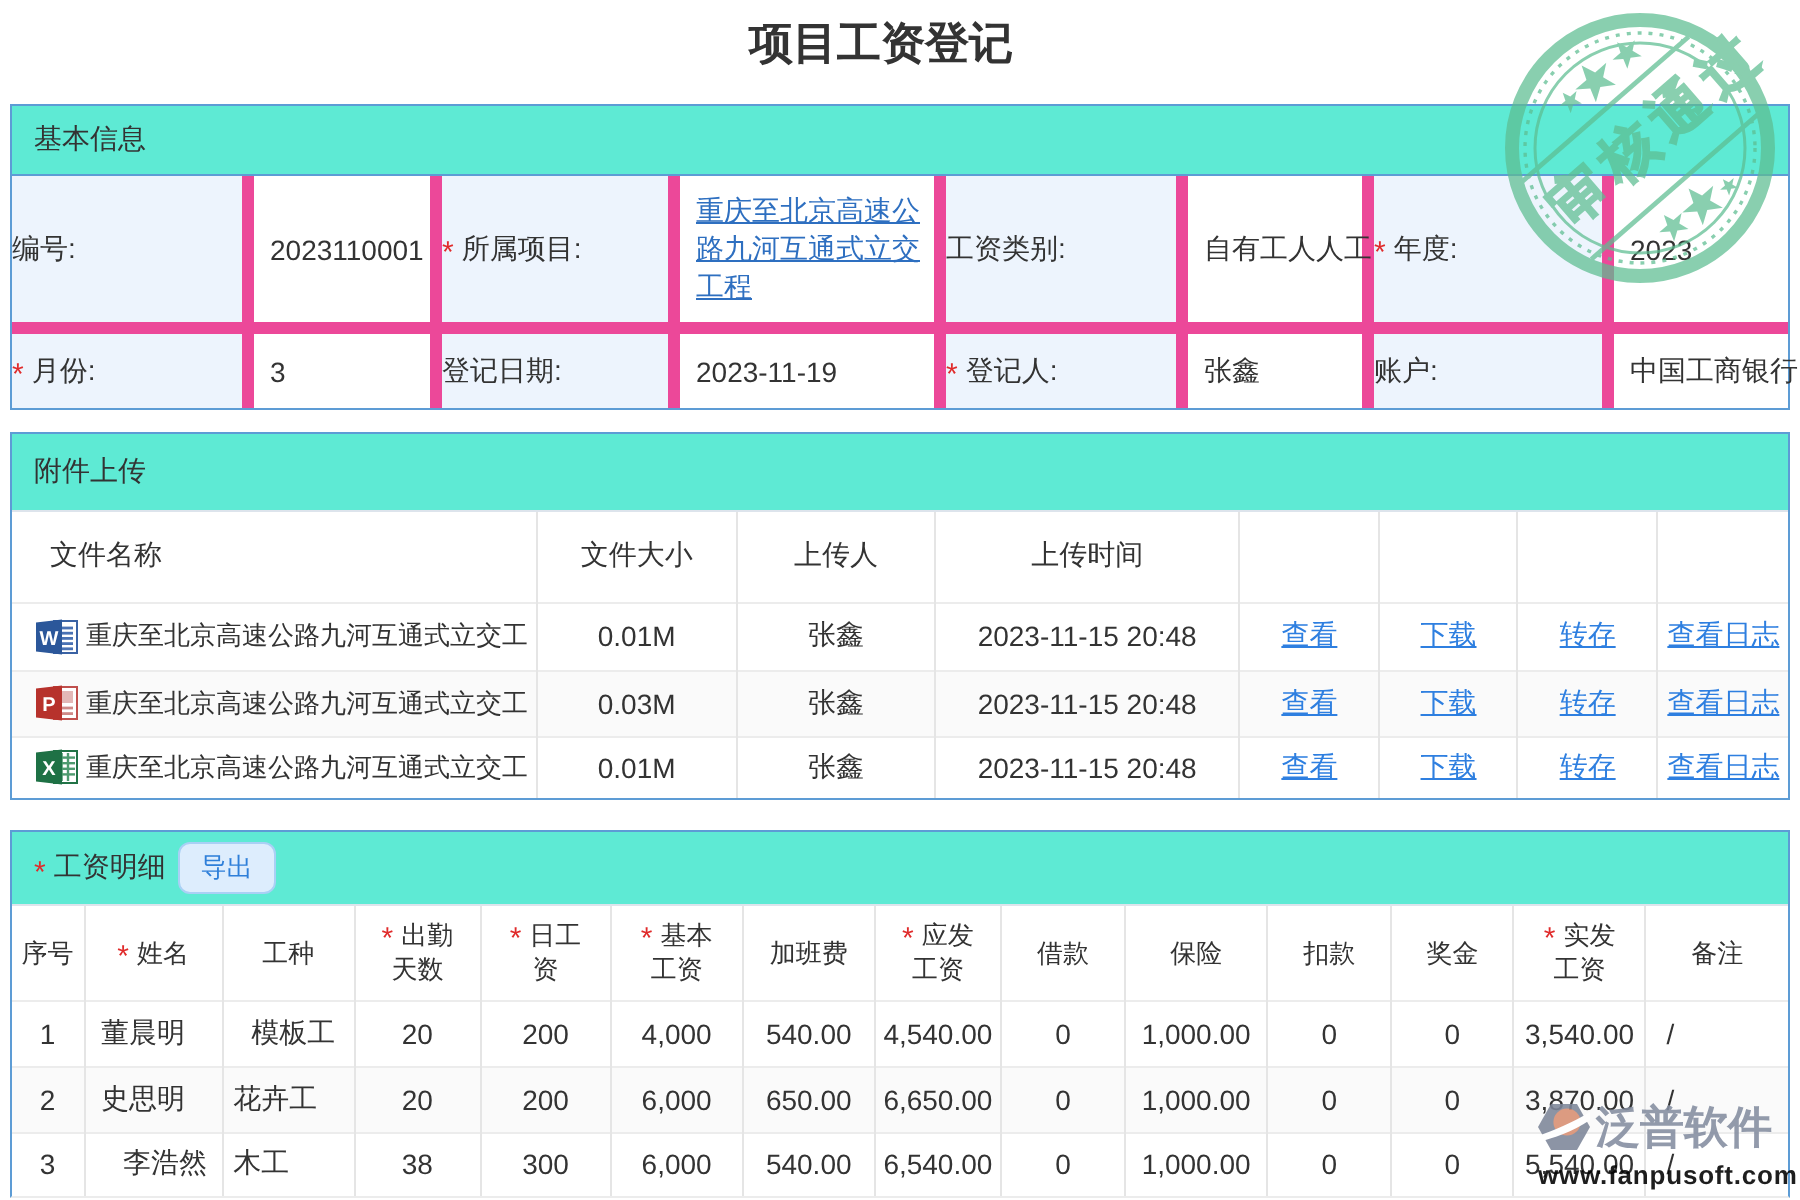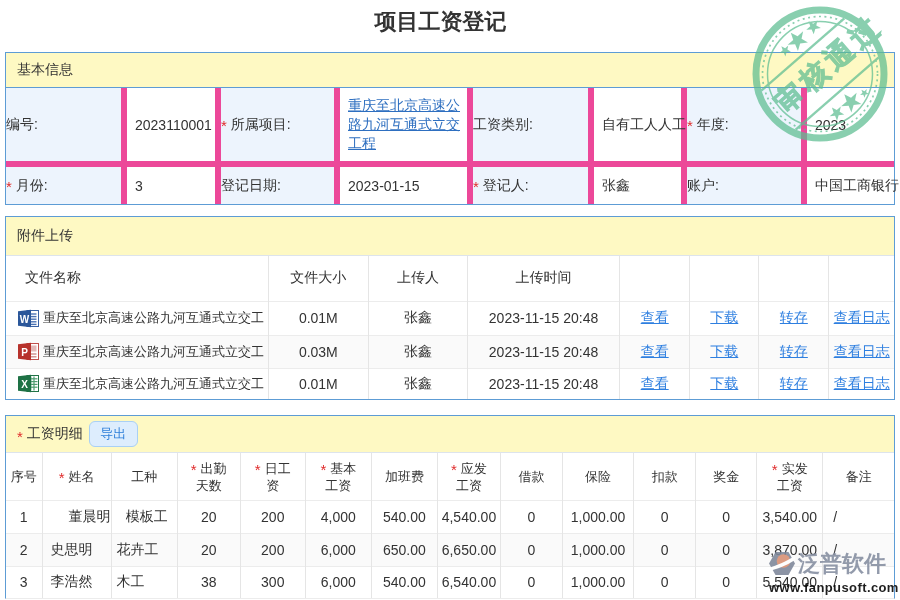--- a/index.html
+++ b/index.html
@@ -1,20 +1,20 @@
 <!DOCTYPE html>
 <html><head>
 <meta charset="utf-8">
 <style>
 * { margin:0; padding:0; box-sizing:border-box; }
 html,body { width:900px; height:600px; background:#fff; overflow:hidden; }
 body { font-family:"Liberation Sans", sans-serif; color:#333; font-size:14px; position:relative; }
 .title { position:absolute; top:7px; left:0; width:881px; text-align:center; font-size:22px; font-weight:bold; color:#333; }
 .sec { position:absolute; left:5px; width:890px; border:1px solid #5d9cd5; }
-.sechdr { background:#fef9c3; border-bottom:1px solid #dde4ec; display:flex; align-items:center; padding-left:11px; font-size:14px; }
+.sechdr { background:#5eead4; border-bottom:1px solid #dde4ec; display:flex; align-items:center; padding-left:11px; font-size:14px; }
 .star { color:#e02b2b; margin-right:4px; font-size:15px; position:relative; top:2px; }
 table { border-collapse:collapse; table-layout:fixed; width:100%; }
 
 #s1 { top:52px; height:153px; }
 #s1 .sechdr { border-bottom:1px solid #5d9cd5; }
 #s1 .sechdr { height:35px; }
 #s1 td { border:6px solid #ec4899; font-size:14px; }
 #s1 tr:first-child td { border-top:none; }
 #s1 td:first-child { border-left:none; }
 #s1 td:last-child { border-right:none; }
@@ -69,21 +69,21 @@
           <td class="val" style="line-height:19px; white-space:normal;"><a class="plink" href="#">重庆至北京高速公路九河互通式立交工程</a></td>
       <td class="lbl">工资类别:</td>
           <td class="val">自有工人人工</td>
       <td class="lbl"><span class="star">*</span>年度:</td>
           <td class="val">2023</td>
     </tr>
     <tr style="height:40px">
       <td class="lbl"><span class="star">*</span>月份:</td>
           <td class="val">3</td>
       <td class="lbl">登记日期:</td>
-          <td class="val">2023-01-15</td>
+          <td class="val">2023-11-19</td>
       <td class="lbl"><span class="star">*</span>登记人:</td>
           <td class="val">张鑫</td>
       <td class="lbl">账户:</td>
           <td class="val">中国工商银行</td>
     </tr>
   </tbody>
     </table>
 </div>
 
 <div class="sec" id="s2">
@@ -213,21 +213,21 @@
       <td><span class="star">*</span>应发<br>工资</td>
       <td>借款</td>
       <td>保险</td>
       <td>扣款</td>
       <td>奖金</td>
       <td><span class="star">*</span>实发<br>工资</td>
       <td>备注</td>
     </tr>
     <tr class="drow">
       <td>1</td>
-          <td style="text-align:right;padding-left:8px">董晨明</td>
+          <td style="text-align:left;padding-left:8px">董晨明</td>
           <td style="text-align:center;padding-left:5px">模板工</td>
           <td>20</td>
           <td>200</td>
           <td>4,000</td>
           <td>540.00</td>
           <td>4,540.00</td>
           <td>0</td>
           <td>1,000.00</td>
           <td>0</td>
           <td>0</td>
@@ -245,21 +245,21 @@
           <td>6,650.00</td>
           <td>0</td>
           <td>1,000.00</td>
           <td>0</td>
           <td>0</td>
           <td>3,870.00</td>
           <td class="rem">/</td>
     </tr>
     <tr class="drow last">
       <td>3</td>
-          <td style="text-align:left;padding-left:8px">李浩然</td>
+          <td style="text-align:left;padding-left:19px">李浩然</td>
           <td style="text-align:left;padding-left:5px">木工</td>
           <td>38</td>
           <td>300</td>
           <td>6,000</td>
           <td>540.00</td>
           <td>6,540.00</td>
           <td>0</td>
           <td>1,000.00</td>
           <td>0</td>
           <td>0</td>

